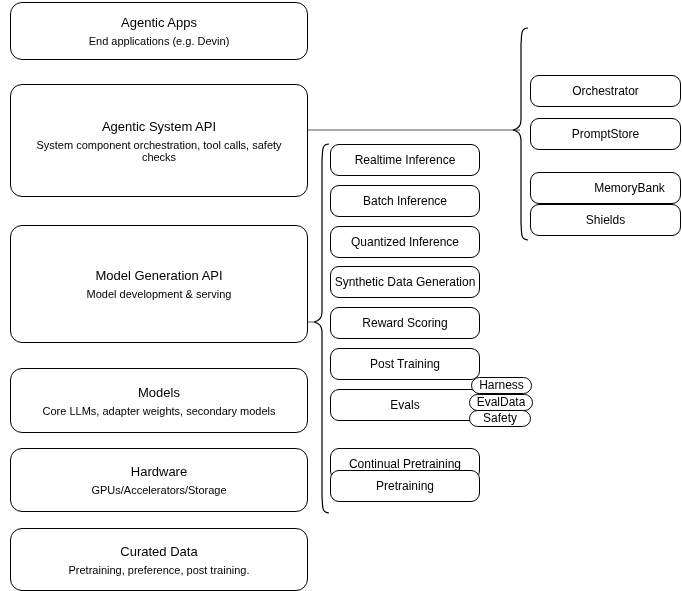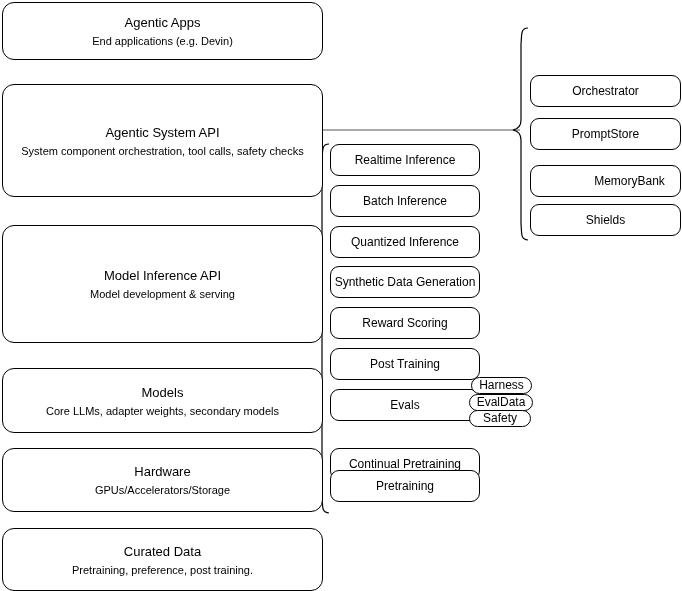--- a/index.html
+++ b/index.html
@@ -23,22 +23,22 @@
     display: flex;
     flex-direction: column;
     align-items: center;
     justify-content: center;
     text-align: center;
     color: #000000;
   }
   
   .layer {
     border-radius: 12px;
-    left: 2px;
-    width: 321px;
+    left: 10px;
+    width: 298px;
     padding: 12px 8px;
   }
   .layer .title {
     font-size: 13px;
     line-height: 16px;
     margin-bottom: 4px;
   }
   .layer .subtitle {
     font-size: 11px;
     line-height: 12px;
@@ -108,21 +108,21 @@
     <div class="title">Agentic Apps</div>
     <div class="subtitle">End applications (e.g. Devin)</div>
   </div>
 
   <div class="node layer" style="top:84px;height:113px;">
     <div class="title">Agentic System API</div>
     <div class="subtitle">System component orchestration, tool calls, safety checks</div>
   </div>
 
   <div class="node layer" style="top:225px;height:118px;">
-    <div class="title">Model Inference API</div>
+    <div class="title">Model Generation API</div>
     <div class="subtitle">Model development &amp; serving</div>
   </div>
 
   <div class="node layer" style="top:368px;height:65px;">
     <div class="title">Models</div>
     <div class="subtitle">Core LLMs, adapter weights, secondary models</div>
   </div>
 
   <div class="node layer" style="top:448px;height:64px;">
     <div class="title">Hardware</div>
@@ -171,20 +171,20 @@
   <div class="node tag" style="left:469px;top:410px;width:62px;">
     <span>Safety</span>
   </div>
 
   <div class="node right" style="top:75px;">
     <span>Orchestrator</span>
   </div>
   <div class="node right" style="top:118px;">
     <span>PromptStore</span>
   </div>
-  <div class="node right" style="top:165px;padding-left:48px;">
+  <div class="node right" style="top:172px;padding-left:48px;">
     <span>MemoryBank</span>
   </div>
   <div class="node right" style="top:204px;">
     <span>Shields</span>
   </div>
 
 </div>
 
 </body></html>

